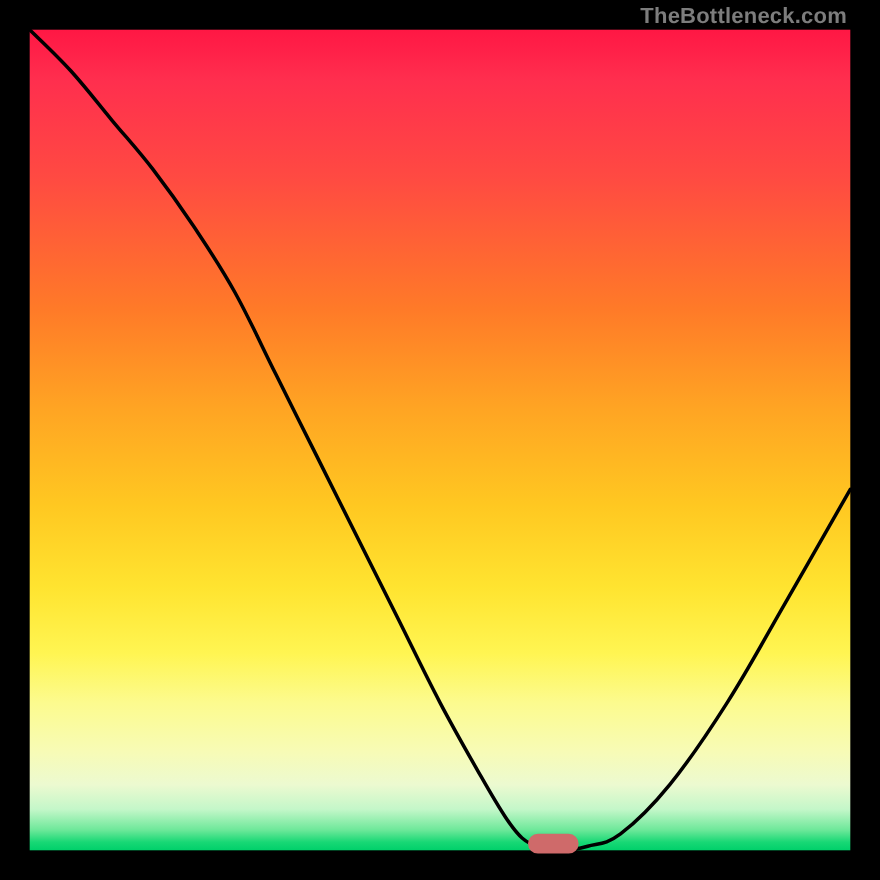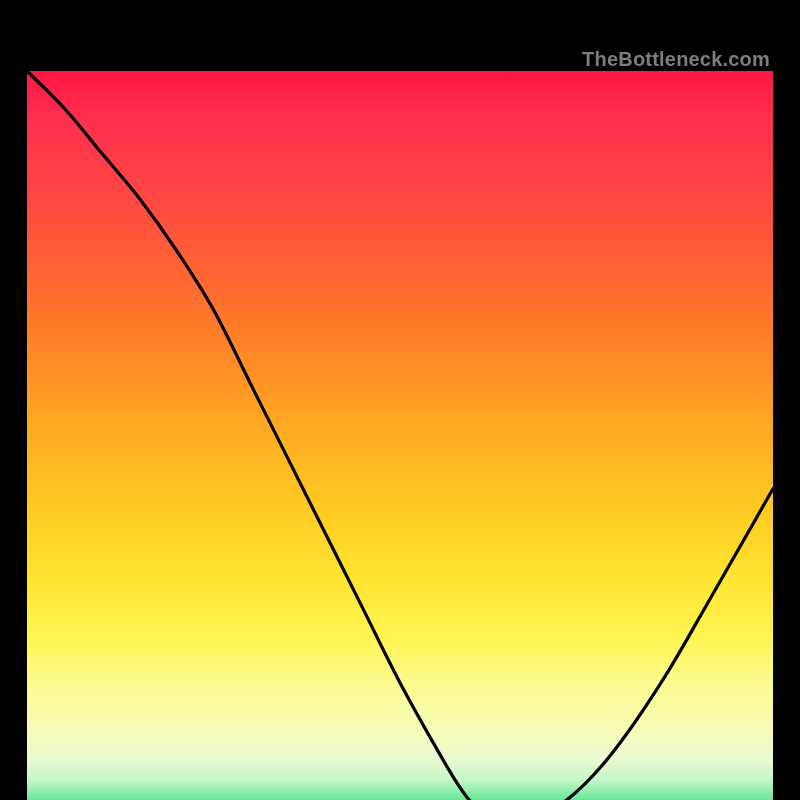--- a/index.html
+++ b/index.html
@@ -10,21 +10,20 @@
     background: #000000;
     overflow: hidden;
   }
   .frame {
     position: absolute;
     left: 0;
     top: 0;
     width: 800px;
     height: 612px;
     background: #000000;
-    margin-top: 44px;
   }
   .plot-area {
     position: absolute;
     left: 27px;
     top: 27px;
     width: 746px;
     height: 746px;
     
     background: linear-gradient(
       to bottom,

